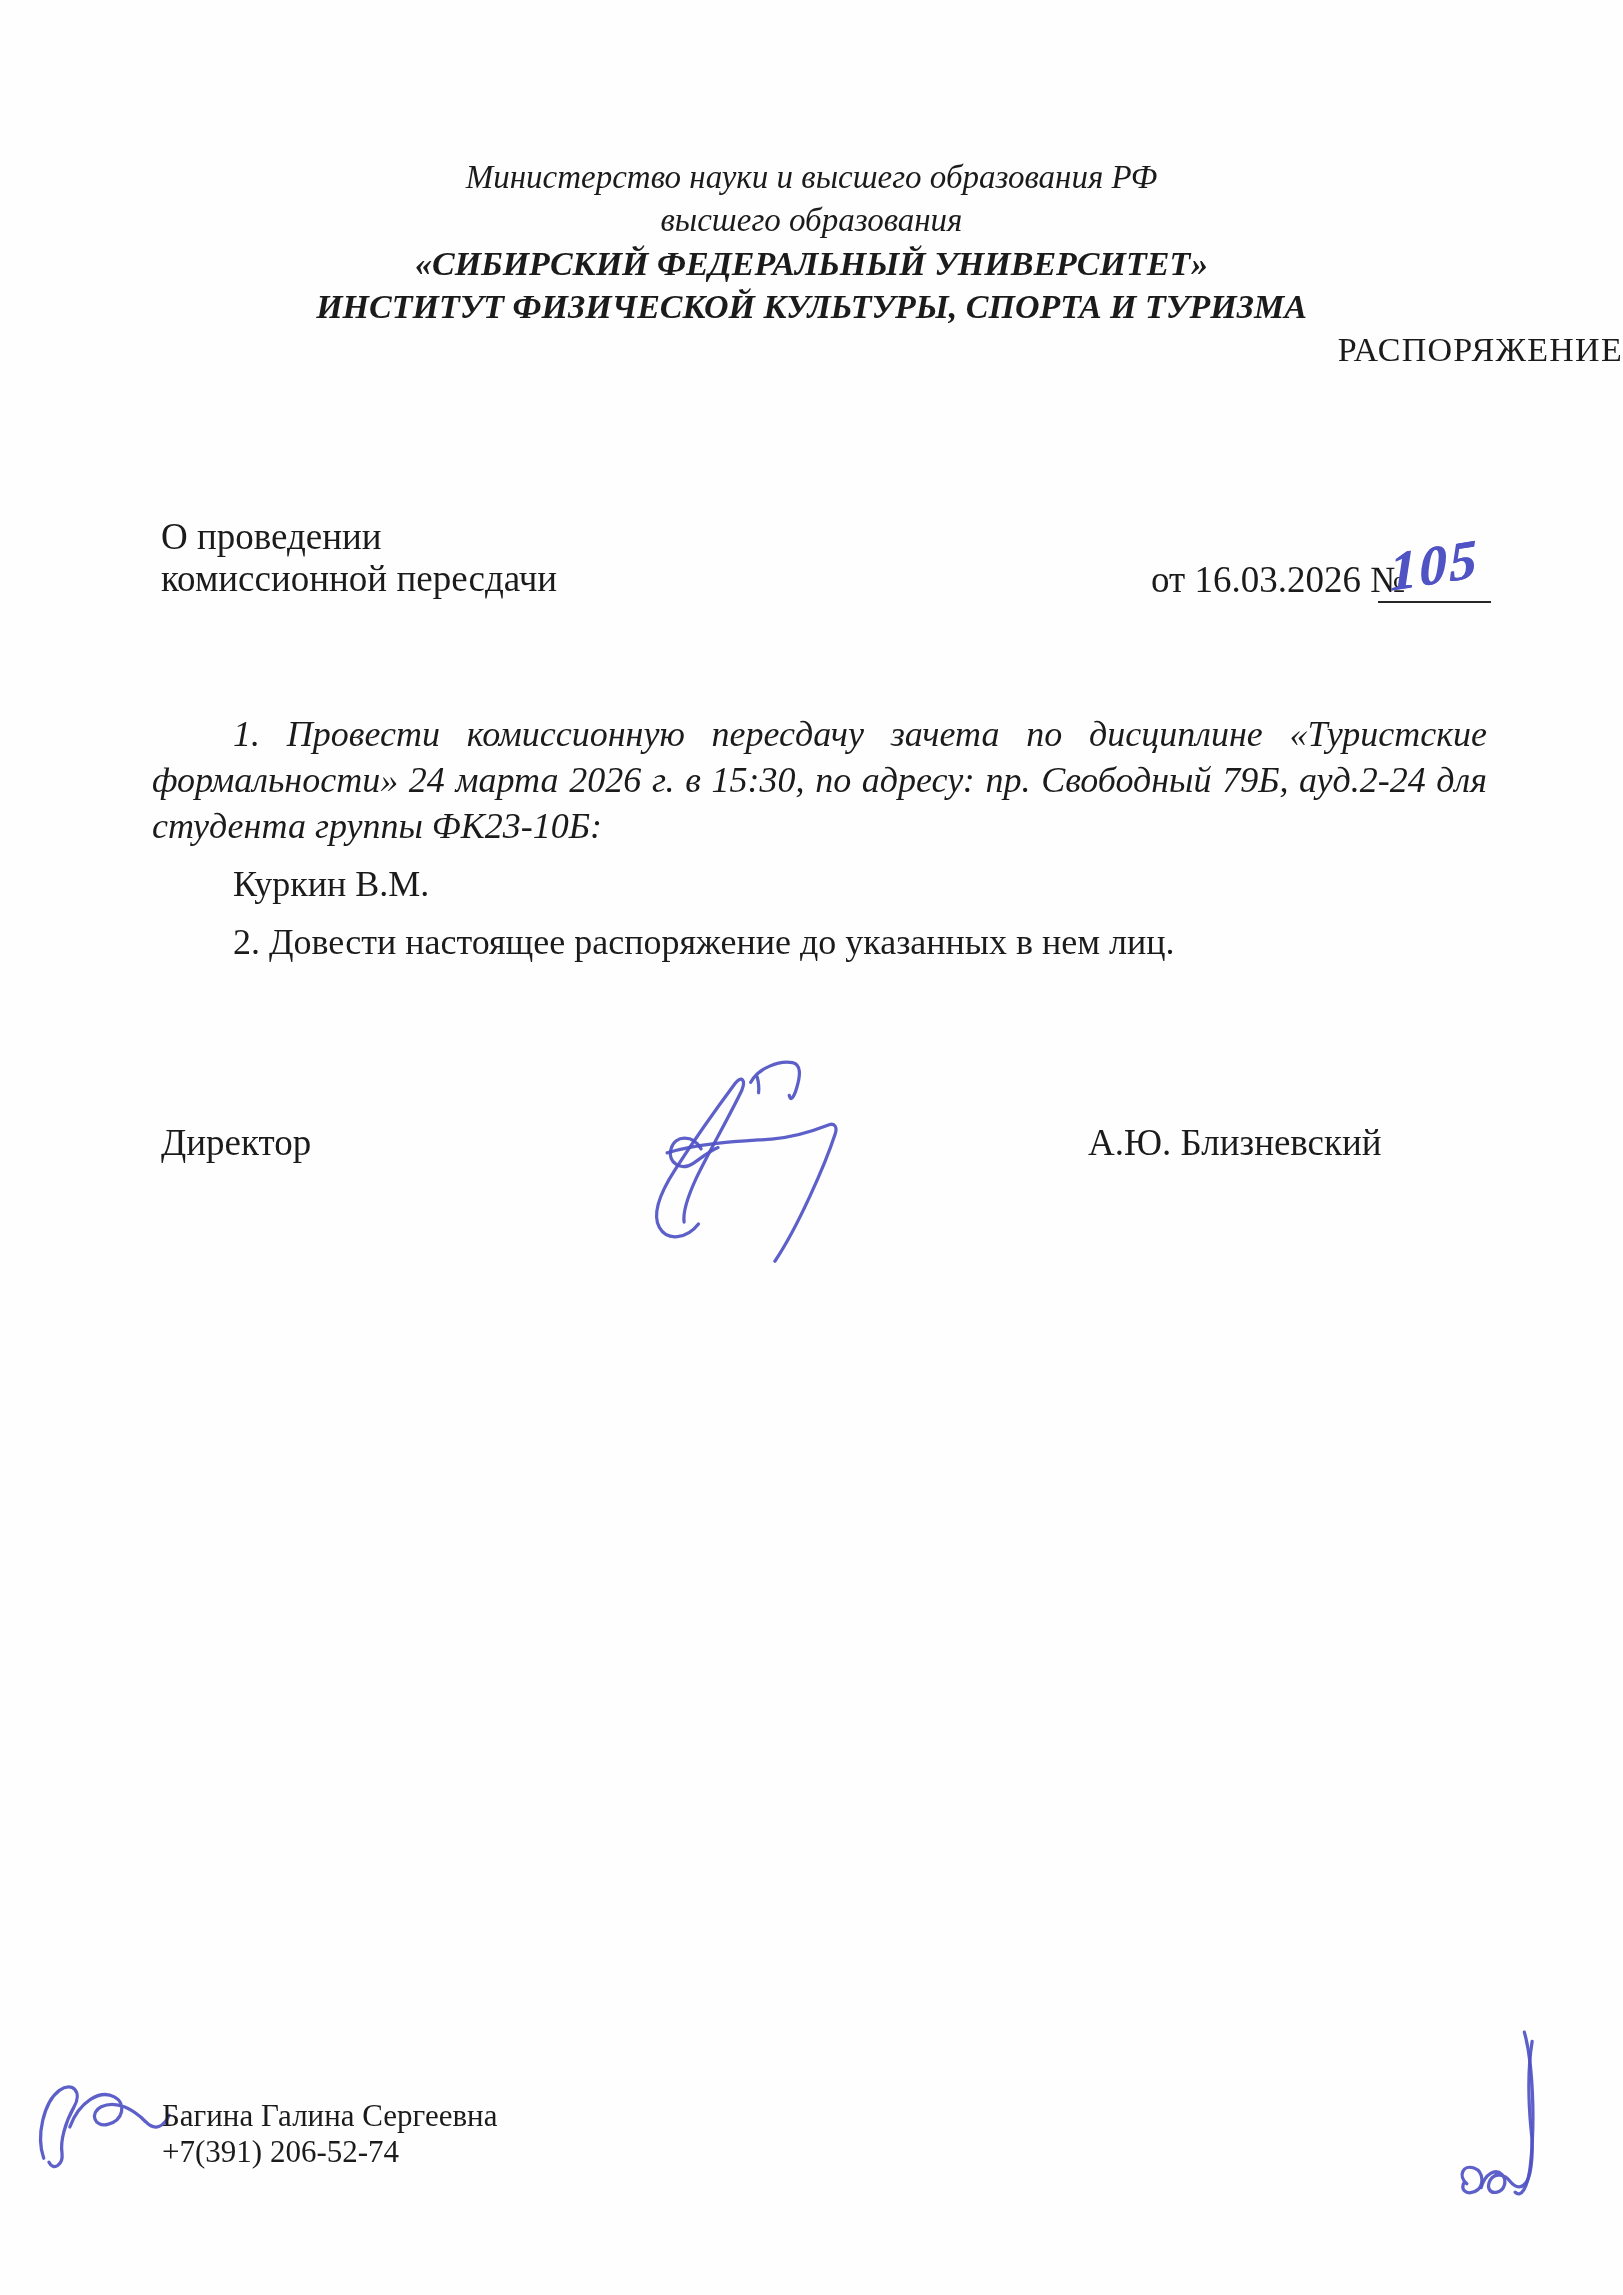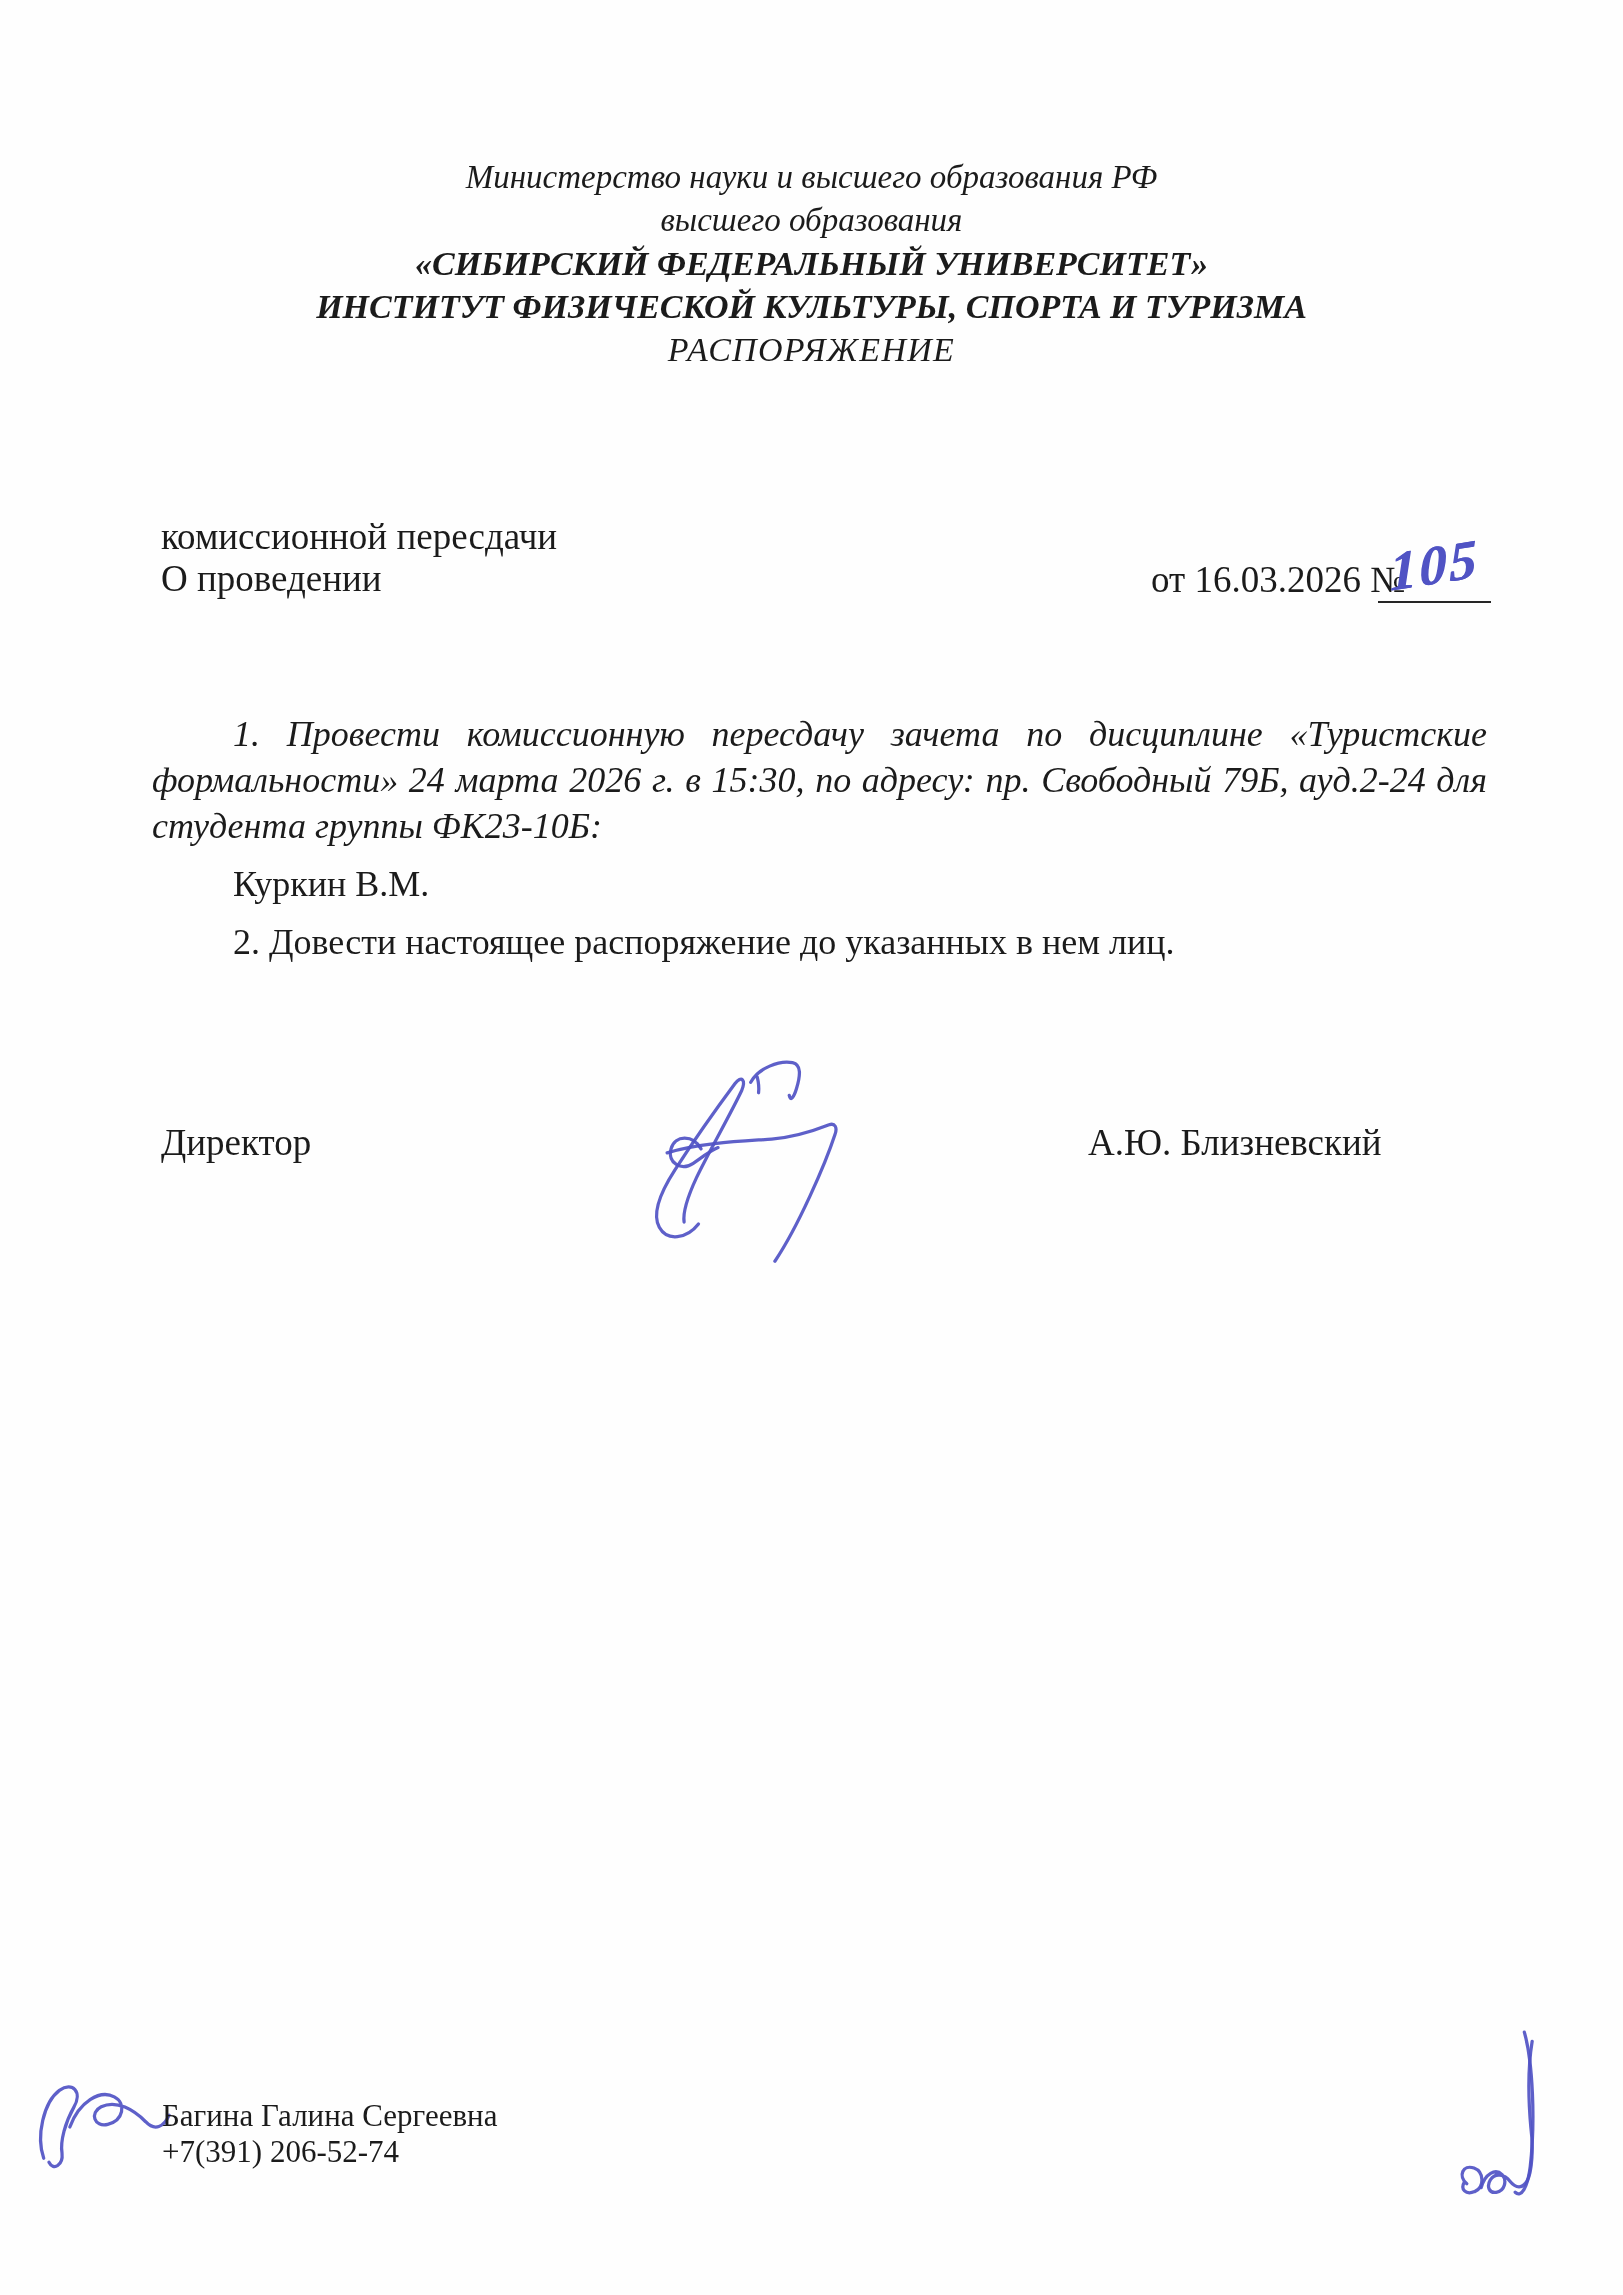--- a/index.html
+++ b/index.html
@@ -11,21 +11,21 @@
     color:#1b1b1b;
     overflow:hidden;
   }
   
   .doc-header{
     position:absolute;left:0;top:156px;width:1623px;
     text-align:center;
   }
   .h-line{font-style:italic;font-size:33px;line-height:43px;white-space:nowrap;}
   .h-bold{font-style:italic;font-weight:bold;font-size:34px;line-height:43px;white-space:nowrap;}
-  .h-doctype{font-style:italic;font-size:34px;line-height:43px;letter-spacing:1.3px;white-space:nowrap;}
+  .h-doctype{font-size:34px;line-height:43px;letter-spacing:1.3px;white-space:nowrap;text-align:right;}
   
   .subject{position:absolute;left:161px;top:516px;font-size:37px;line-height:42px;}
   
   .refline{position:absolute;left:1151px;top:558px;font-size:37px;white-space:nowrap;}
   .num-underline{position:absolute;left:1378px;top:601px;width:113px;height:2px;background:#262626;}
   .handnum{
     position:absolute;left:1390px;top:541px;
     font-size:55px;font-style:italic;font-weight:bold;
     color:var(--ink);
     transform:rotate(-9deg) skewX(-8deg);
@@ -55,22 +55,22 @@
 
   <header class="doc-header">
     <div class="h-line">Министерство науки и высшего образования РФ</div>
     <div class="h-line">высшего образования</div>
     <div class="h-bold">«СИБИРСКИЙ ФЕДЕРАЛЬНЫЙ УНИВЕРСИТЕТ»</div>
     <div class="h-bold">ИНСТИТУТ ФИЗИЧЕСКОЙ КУЛЬТУРЫ, СПОРТА И ТУРИЗМА</div>
     <div class="h-doctype">РАСПОРЯЖЕНИЕ</div>
   </header>
 
   <div class="subject">
+    <div>О проведении</div>
     <div>комиссионной пересдачи</div>
-    <div>О проведении</div>
   </div>
 
   <div class="refline">от 16.03.2026 №</div>
   <div class="num-underline"></div>
   <div class="handnum">105</div>
 
   <div class="body-block">
     <p class="para just">1. Провести комиссионную пересдачу зачета по дисциплине «Туристские формальности» 24 марта 2026 г. в 15:30, по адресу: пр. Свободный 79Б, ауд.2-24 для студента группы ФК23-10Б:</p>
     <p class="para ind">Куркин В.М.</p>
     <p class="para ind">2. Довести настоящее распоряжение до указанных в нем лиц.</p>

